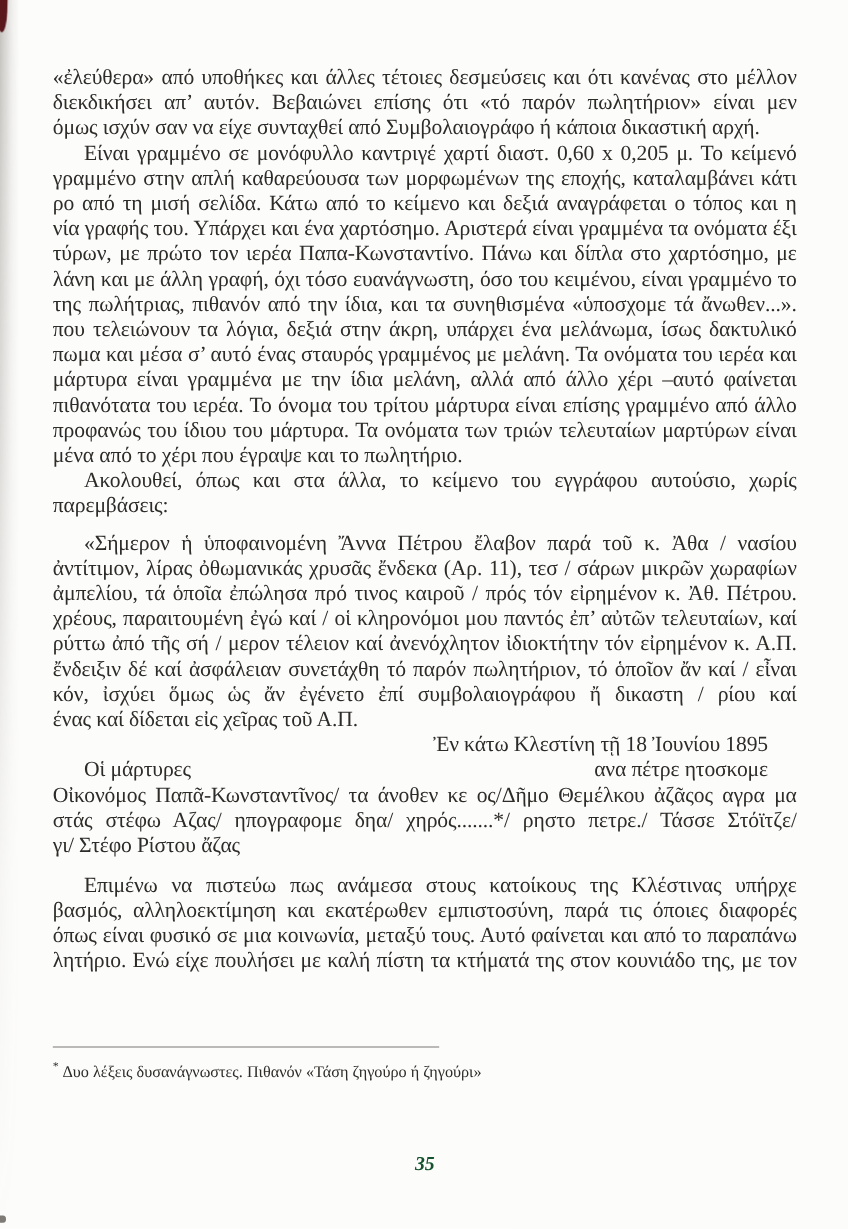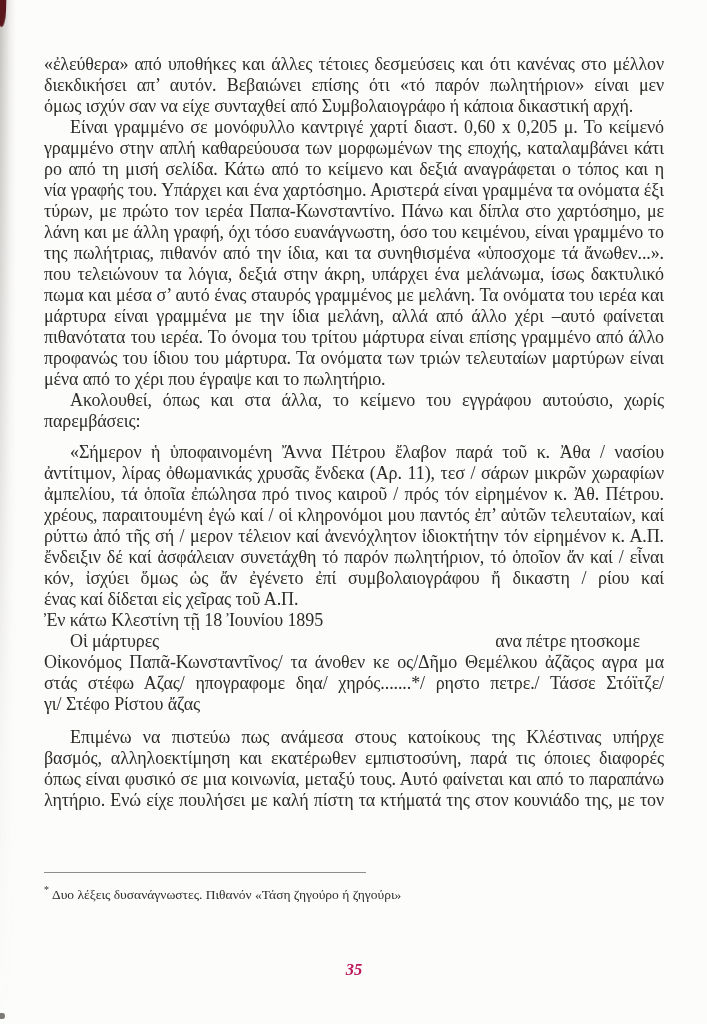--- a/index.html
+++ b/index.html
@@ -40,37 +40,37 @@
   }
   .line {
     height: 21px; line-height: 21px;
     font-size: 18px;
     overflow: hidden;
     white-space: normal;
     letter-spacing: -0.1px;
   }
   .line.just { text-align: justify; text-align-last: justify; }
   .line.indent { padding-left: 26px; }
-  .line.right { padding-right: 24px; }
+  .line.right { text-align: right; padding-right: 24px; }
   .line.split { display: flex; justify-content: space-between; padding-left: 26px; padding-right: 24px; gap: 48px; }
   .gap { width: 100%; }
   
   .footnote-sep {
     position: absolute; left: 44px; top: 872px; width: 322px; height: 1px;
     background: #908e8a;
   }
   .footnote {
     position: absolute; left: 44px; top: 880px; width: 620px;
     font-size: 13.5px; line-height: 20px; color: var(--ink, #2e2c28);
   }
   .footnote sup { font-size: 10px; margin-right: 3px; }
   .page-number {
     position: absolute; left: 44px; top: 960px; width: 620px;
     text-align: center; font-style: italic; font-weight: 600;
-    font-size: 16.5px; color: #be185d;
+    font-size: 16.5px; color: #14532d;
   }
 </style>
 </head>
 <body style="--paper: #fcfcfb; --ink: #2e2c28; --spine: #5a181c;">
 
 <div class="page">
   <div class="edge-shadow"></div>
   <div class="spine-mark"></div>
   <div class="corner-speck"></div>
 

